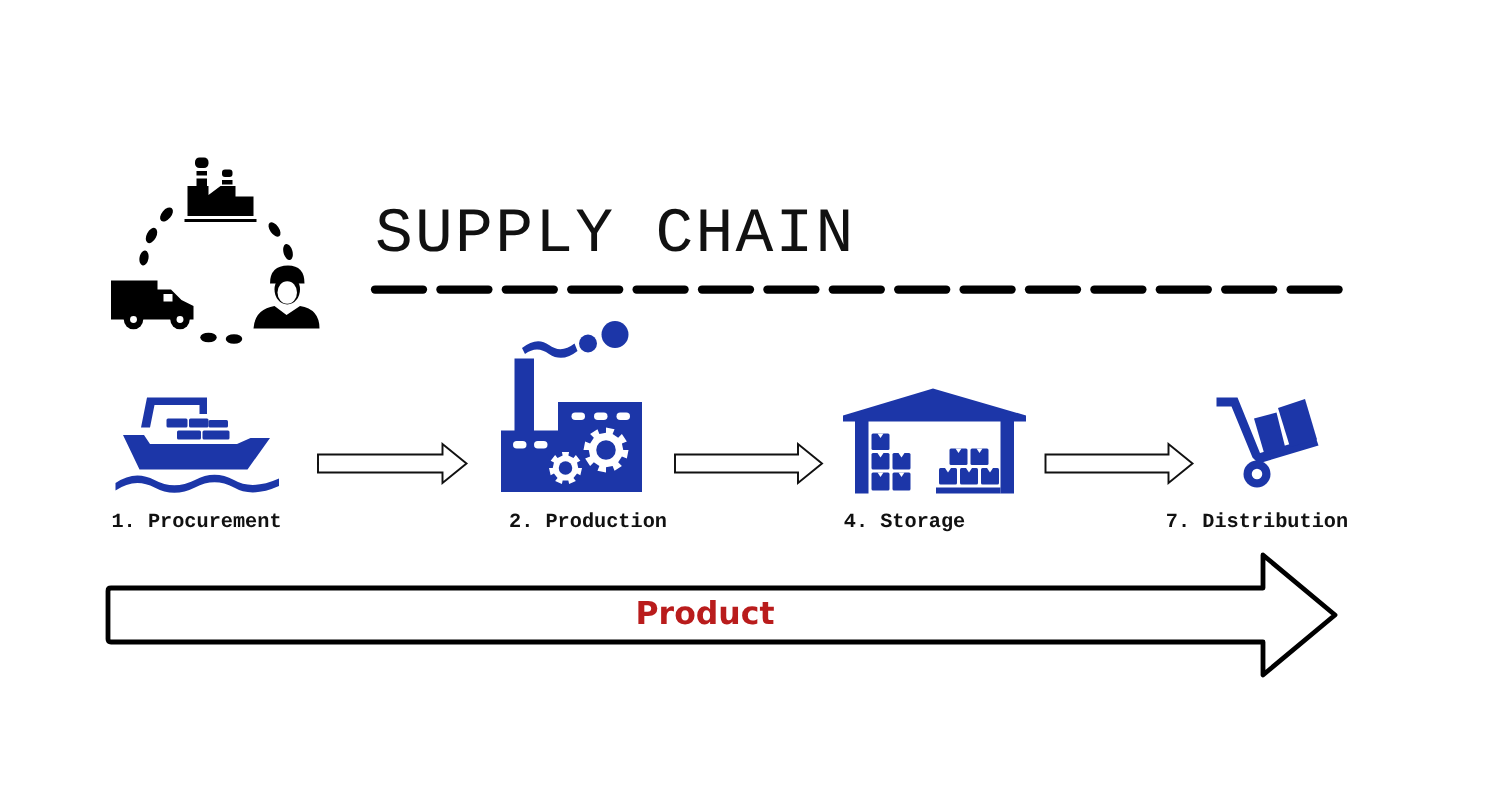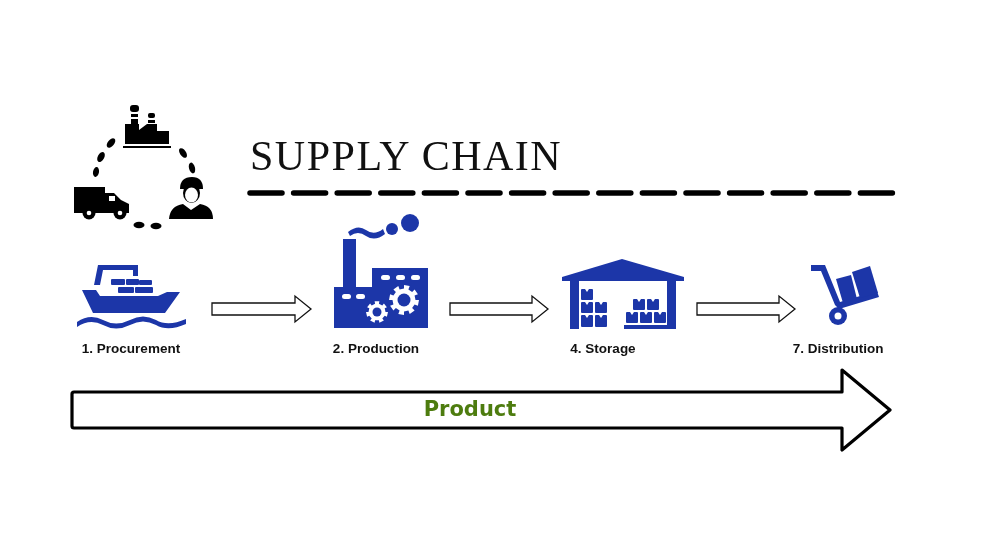--- a/index.html
+++ b/index.html
@@ -1,29 +1,29 @@
 <!DOCTYPE html>
 <html><head>
 <meta charset="utf-8">
 <style>
   html, body { margin: 0; padding: 0; background: #ffffff; }
   body { width: 1000px; height: 533px; position: relative; overflow: hidden; font-family: "DejaVu Sans", sans-serif; }
   .abs { position: absolute; }
   svg.abs { overflow: visible; }
   .title {
     left: 250px; top: 131px; font-size: 42px; font-weight: normal; color: #111;
-    letter-spacing: 1.5px; font-family: Liberation Serif, serif; line-height: 50px; white-space: nowrap;
+    letter-spacing: 1.5px; font-family: Liberation Mono, monospace; line-height: 50px; white-space: nowrap;
   }
   .step-label {
     font-size: 13.5px; font-weight: bold; color: #111; white-space: nowrap;
-    font-family: Liberation Sans, sans-serif; top: 341px; transform: translateX(-50%);
+    font-family: Liberation Mono, monospace; top: 341px; transform: translateX(-50%);
   }
   .product-label {
     left: 470px; top: 397px; transform: translateX(-50%); font-size: 21px; font-weight: bold;
-    color: #4d7c0f; font-family: "DejaVu Sans", sans-serif; white-space: nowrap;
+    color: #b91c1c; font-family: "DejaVu Sans", sans-serif; white-space: nowrap;
   }
 </style>
 </head>
 <body>
 
 <svg class="abs" style="left:0;top:0" width="240" height="240" viewBox="0 0 240 240">
 
   <g fill="#000">
     <ellipse cx="111" cy="143" rx="3.2" ry="5.5" transform="rotate(40 111 143)"></ellipse>
     <ellipse cx="101" cy="157" rx="3.2" ry="5.5" transform="rotate(28 101 157)"></ellipse>
@@ -164,20 +164,20 @@
   </g>
 </svg>
 
 <svg class="abs" style="left:0;top:0" width="1000" height="340">
   <path d="M212 303 L295 303 L295 296 L311 309 L295 322 L295 315 L212 315 Z" fill="#fff" stroke="#111" stroke-width="1.3"></path>
   <path d="M450 303 L532 303 L532 296 L548 309 L532 322 L532 315 L450 315 Z" fill="#fff" stroke="#111" stroke-width="1.3"></path>
   <path d="M697 303 L779 303 L779 296 L795 309 L779 322 L779 315 L697 315 Z" fill="#fff" stroke="#111" stroke-width="1.3"></path>
 </svg>
 
 <div class="abs step-label" style="left:131px">1. Procurement</div>
-<div class="abs step-label" style="left:376px">2. Production</div>
+<div class="abs step-label" style="left:392px">2. Production</div>
 <div class="abs step-label" style="left:603px">4. Storage</div>
 <div class="abs step-label" style="left:838px">7. Distribution</div>
 
 <svg class="abs" style="left:0;top:0" width="1000" height="533">
   <path d="M74 392 L842 392 L842 370 L890 410 L842 450 L842 428 L74 428 Q72 428 72 426 L72 394 Q72 392 74 392 Z" fill="#fff" stroke="#000" stroke-width="3.2" stroke-linejoin="round"></path>
 </svg>
 <div class="abs product-label">Product</div>
 
 </body></html>

